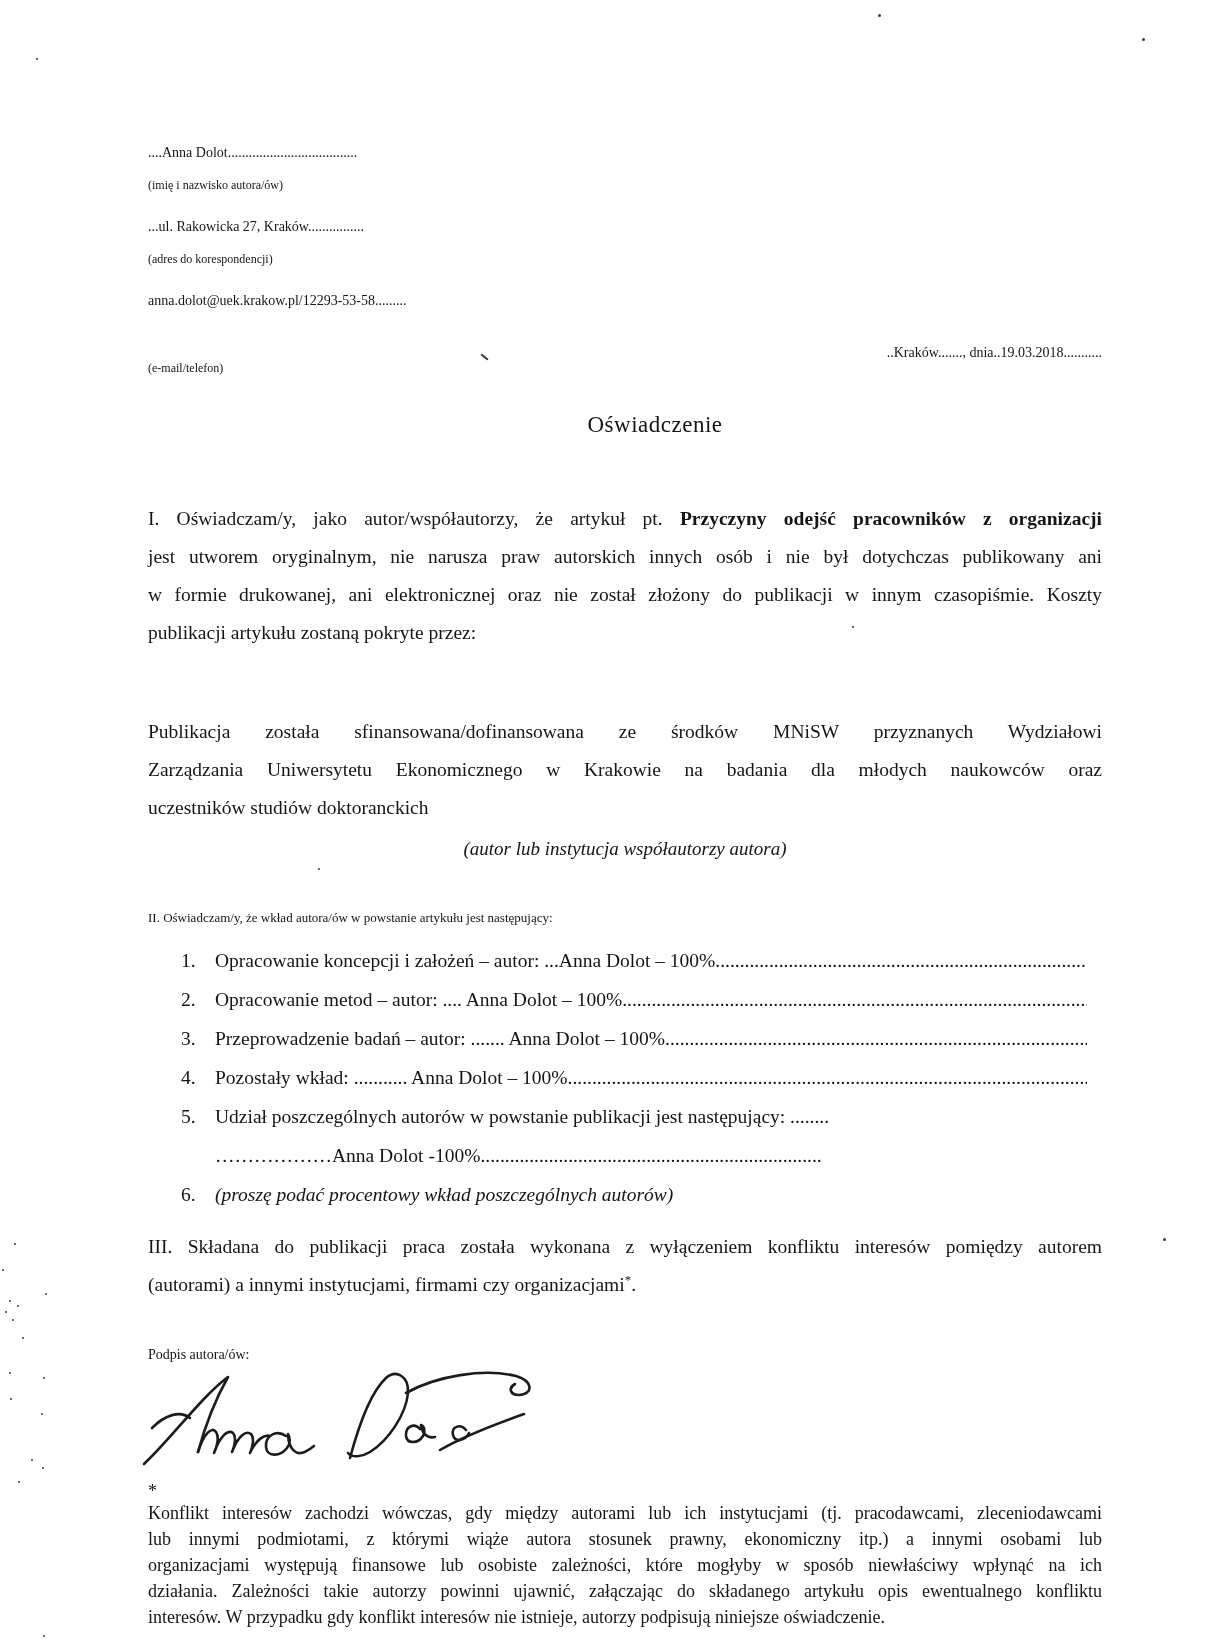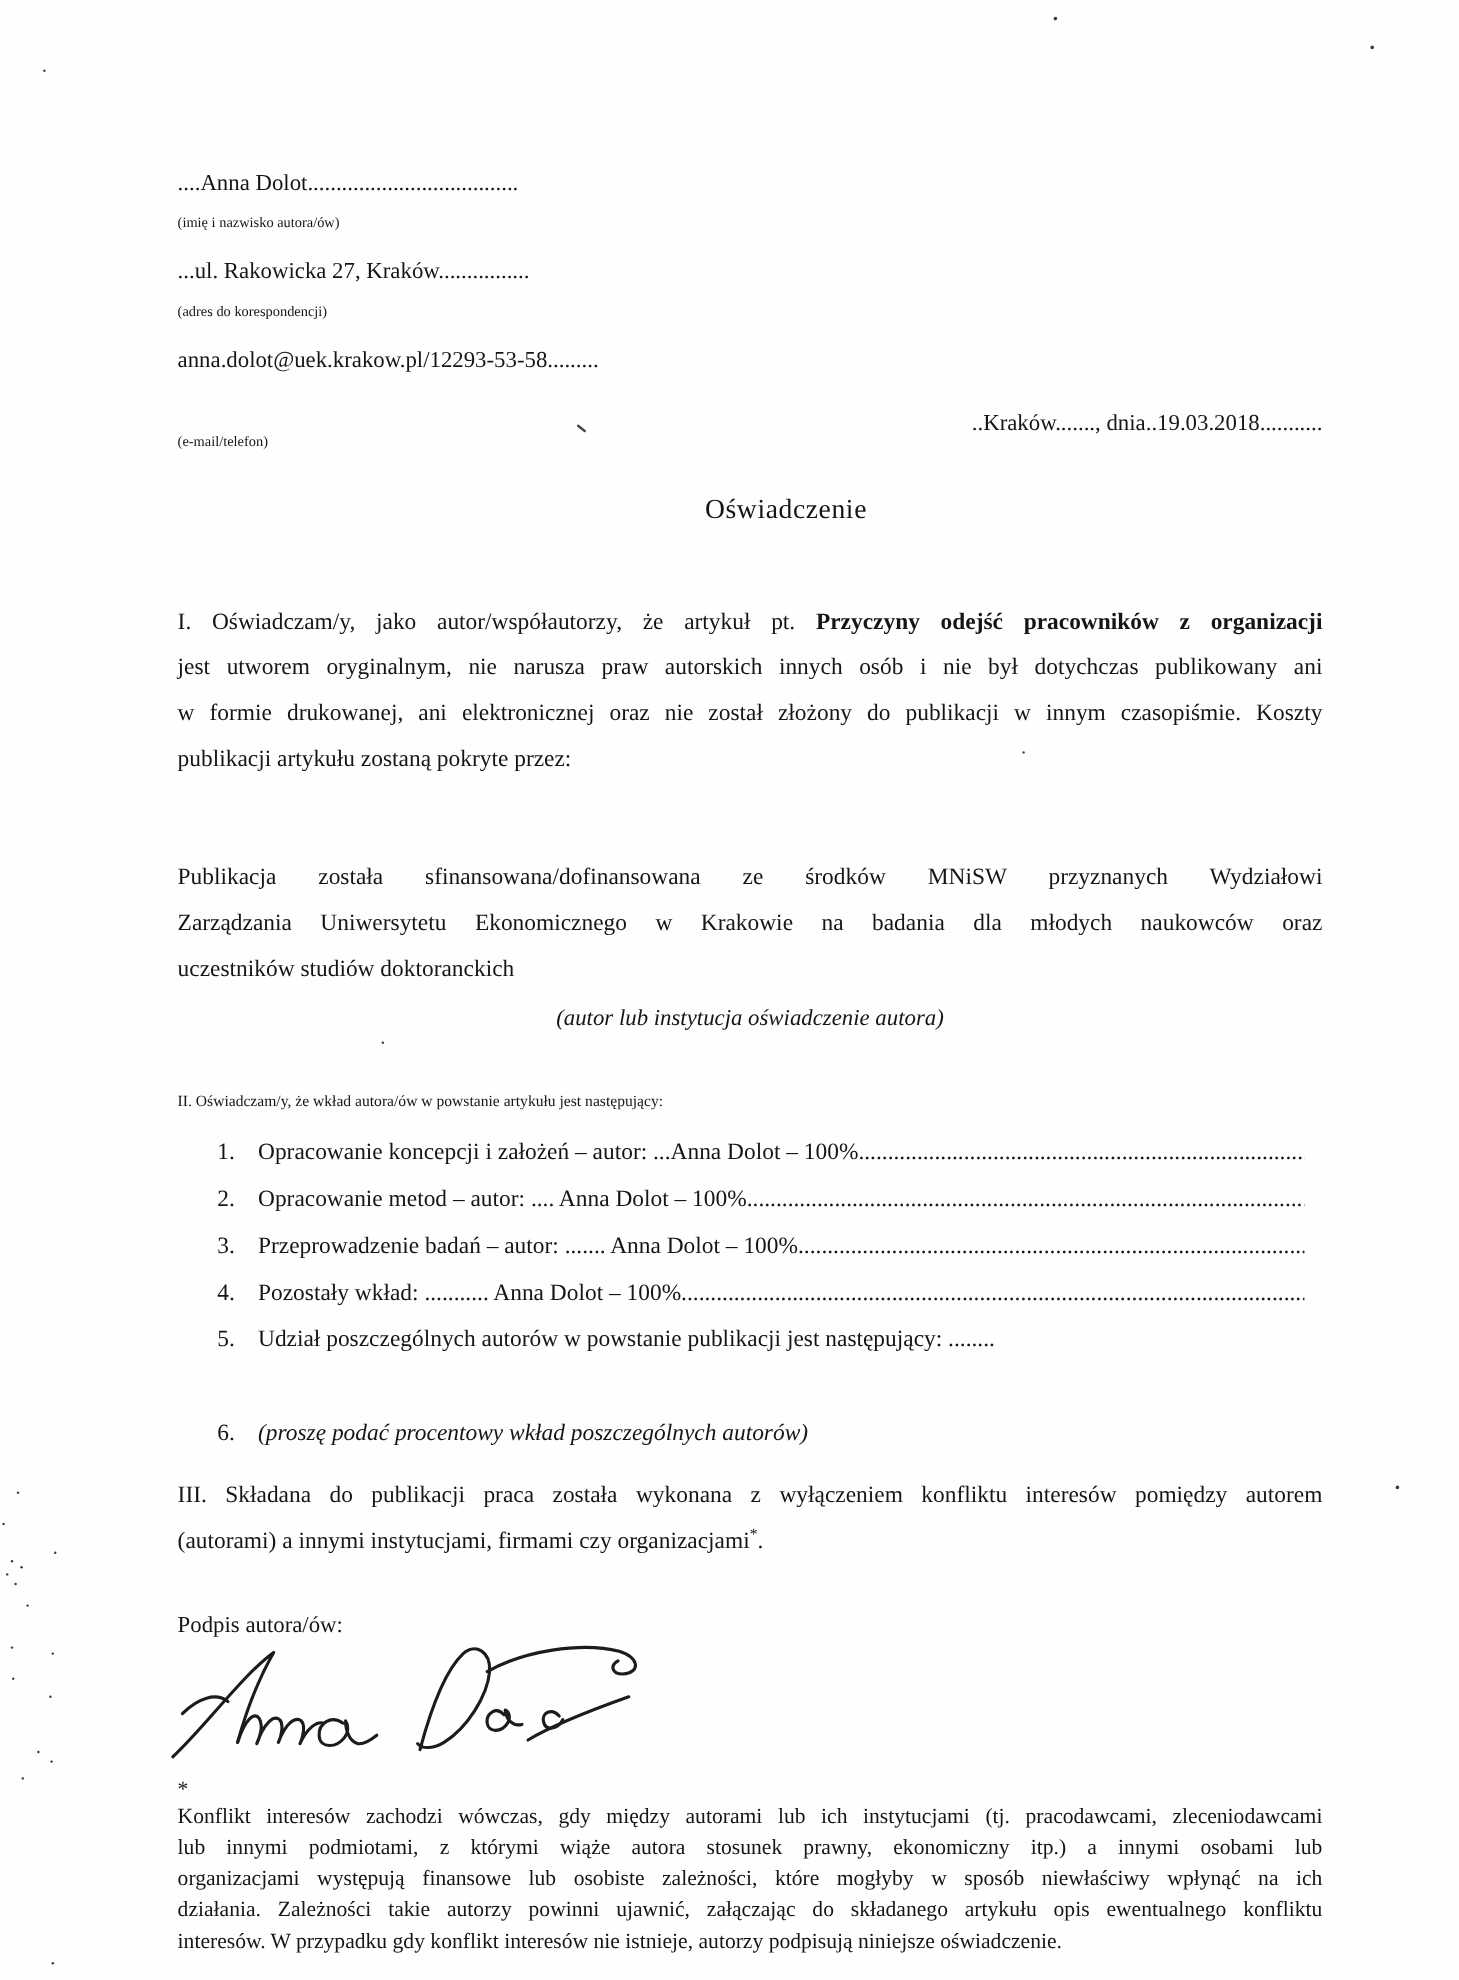--- a/index.html
+++ b/index.html
@@ -6,21 +6,21 @@
   .page{
     position:relative;
     width:1216px;height:1650px;
     background:#fefefe;
     margin:0 auto;
     overflow:hidden;
     font-family:"Liberation Serif","DejaVu Serif",serif;
     color:#151515;
   }
   .abs{position:absolute;}
-  .content-line{left:148px;width:954px;font-size:19px;line-height:30px;}
+  .content-line{left:148px;width:954px;font-size:14px;line-height:30px;}
   .jline{left:148px;width:954px;font-size:19.5px;line-height:38px;
          text-align:justify;text-align-last:justify;white-space:normal;}
   .jline.lastline{text-align-last:left;}
   .caption{font-size:12px;}
   .doc-title{left:148px;width:954px;text-align:center;font-size:23px;line-height:34px;
              transform:translateX(30px);letter-spacing:0.5px;}
   .italic{font-style:italic;}
   .bold{font-weight:bold;}
   .center{text-align:center;}
   .right{text-align:right;}
@@ -57,21 +57,21 @@
     <div class="abs jline" style="top:38px;">jest utworem oryginalnym, nie narusza praw autorskich innych osób i nie był dotychczas publikowany ani</div>
     <div class="abs jline" style="top:76px;">w formie drukowanej, ani elektronicznej oraz nie został złożony do publikacji w innym czasopiśmie. Koszty</div>
     <div class="abs jline lastline" style="top:114px;">publikacji artykułu zostaną pokryte przez:</div>
   </div>
 
   <div class="abs" style="left:0;top:713px;width:1216px;">
     <div class="abs jline" style="top:0;">Publikacja została sfinansowana/dofinansowana ze środków MNiSW przyznanych Wydziałowi</div>
     <div class="abs jline" style="top:38px;">Zarządzania Uniwersytetu Ekonomicznego w Krakowie na badania dla młodych naukowców oraz</div>
     <div class="abs jline lastline" style="top:76px;">uczestników studiów doktoranckich</div>
   </div>
-  <div class="abs content-line center italic" style="top:834px;font-size:19px;">(autor lub instytucja oświadczenie autora)</div>
+  <div class="abs content-line center italic" style="top:834px;font-size:19px;">(autor lub instytucja współautorzy autora)</div>
 
   <div class="abs content-line" style="top:903px;font-size:13px;">II. Oświadczam/y, że wkład autora/ów w powstanie artykułu jest następujący:</div>
 
   <div class="abs list-row" style="top:941px;">
     <span class="list-num">1.</span>
     <span class="list-text">Opracowanie koncepcji i założeń – autor: ...Anna Dolot – 100%...............................................................................................</span>
   </div>
   <div class="abs list-row" style="top:980px;">
     <span class="list-num">2.</span>
     <span class="list-text">Opracowanie metod – autor: .... Anna Dolot – 100%................................................................................................................</span>
@@ -80,20 +80,23 @@
     <span class="list-num">3.</span>
     <span class="list-text">Przeprowadzenie badań – autor: ....... Anna Dolot – 100%....................................................................................................</span>
   </div>
   <div class="abs list-row" style="top:1058px;">
     <span class="list-num">4.</span>
     <span class="list-text">Pozostały wkład: ........... Anna Dolot – 100%.........................................................................................................................</span>
   </div>
   <div class="abs list-row" style="top:1097px;">
     <span class="list-num">5.</span>
     <span class="list-text">Udział poszczególnych autorów w powstanie publikacji jest następujący: ........</span>
+  </div>
+  <div class="abs list-row" style="top:1136px;">
+    <span class="list-text">………………Anna Dolot -100%......................................................................</span>
   </div>
   <div class="abs list-row" style="top:1175px;">
     <span class="list-num">6.</span>
     <span class="list-text italic">(proszę podać procentowy wkład poszczególnych autorów)</span>
   </div>
 
   <div class="abs" style="left:0;top:1228px;width:1216px;">
     <div class="abs jline" style="top:0;">III. Składana do publikacji praca została wykonana z wyłączeniem konfliktu interesów pomiędzy autorem</div>
     <div class="abs jline lastline" style="top:38px;"><span>(autorami) a innymi instytucjami, firmami czy organizacjami</span><span class="sup-ref">*</span><span>.</span></div>
   </div>

